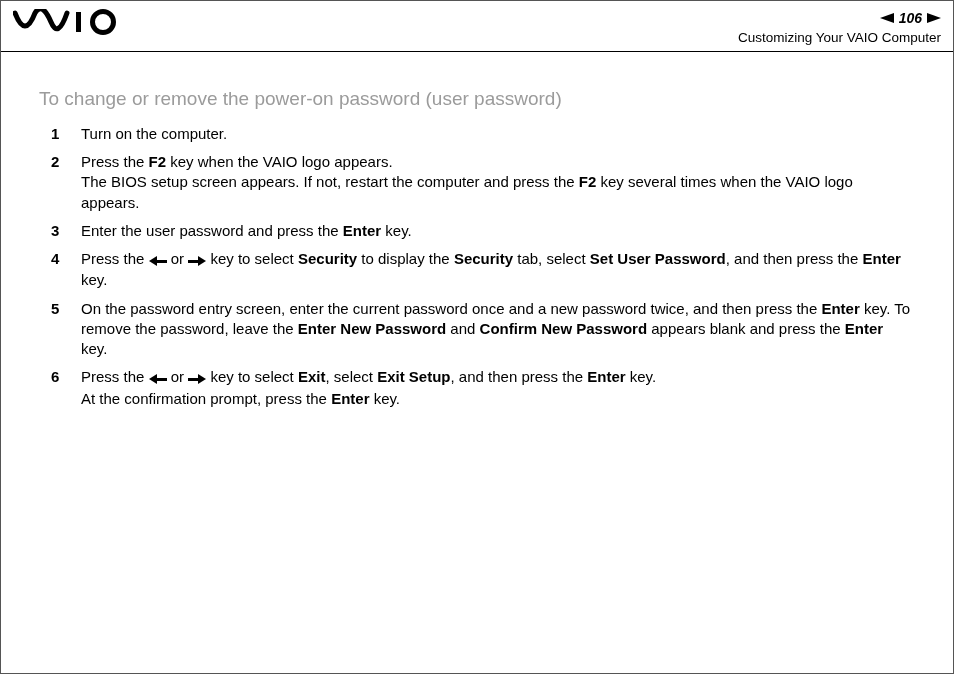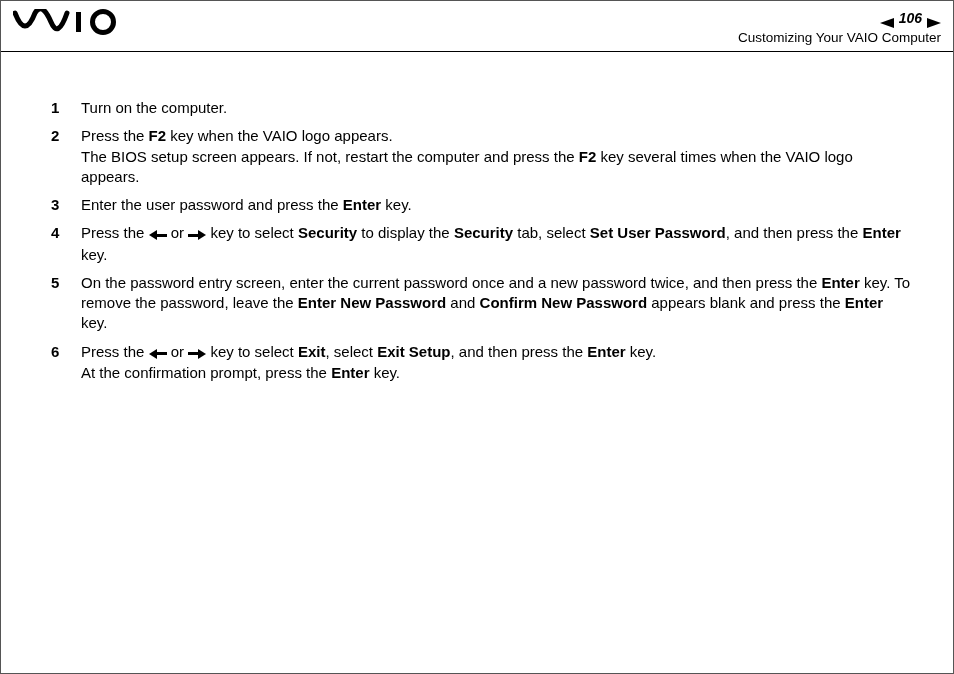--- a/index.html
+++ b/index.html
@@ -26,21 +26,21 @@
     border-bottom: 1.5px solid #000;
     padding: 8px 12px 4px 12px;
   }
   .logo svg { display: block; }
   .topright {
     text-align: right;
     font-size: 13px;
   }
   .pagenav {
     display: flex;
-    align-items: flex-end;
+    align-items: center;
     justify-content: flex-end;
     gap: 4px;
     margin-bottom: 1px;
   }
   .pn-num {
     font-style: italic;
     font-weight: bold;
     font-size: 14px;
     padding: 0 1px;
   }
@@ -133,20 +133,21 @@
       <div class="pagenav">
         <span class="pn-arrow pn-left"></span>
         <span class="pn-num">106</span>
         <span class="pn-arrow pn-right"></span>
       </div>
       <div class="section-caption">Customizing Your VAIO Computer</div>
     </div>
   </div>
 
   <div class="content">
+    <h1 class="subhead">To change or remove the power-on password (user password)</h1>
 
     <ol class="steps">
 
       <li>
         <span>Turn on the computer.</span>
       </li>
 
       <li>
         <span>Press the </span><span class="b">F2</span><span> key when the VAIO logo appears.</span><br>
         <span>The BIOS setup screen appears. If not, restart the computer and press the </span><span class="b">F2</span><span> key several times when the VAIO logo appears.</span>

